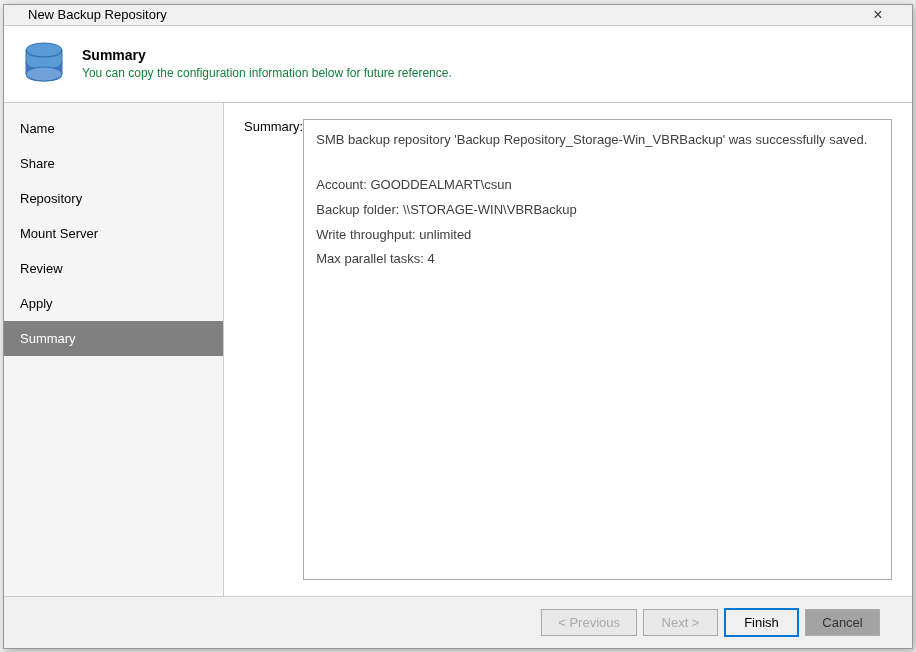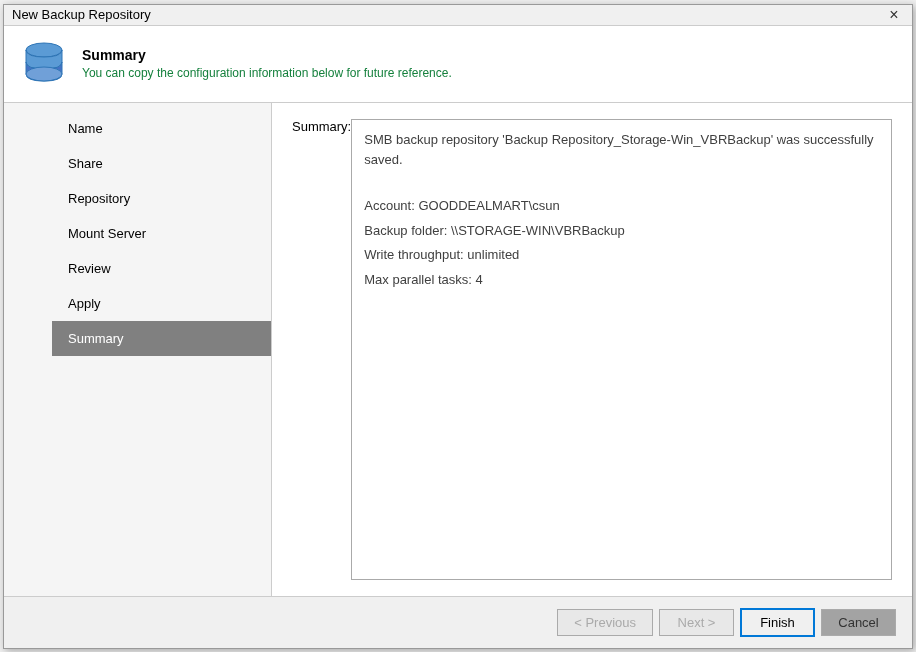--- a/index.html
+++ b/index.html
@@ -18,21 +18,21 @@
       height: 645px;
       background: #f5f5f5;
       border: 1px solid #999;
       box-shadow: 2px 2px 8px rgba(0,0,0,0.3);
       display: flex;
       flex-direction: column;
     }
     .title-bar {
       background: #f0f0f0;
       border-bottom: 1px solid #ccc;
-      padding: 8px 8px;
+      padding: 8px 24px;
       display: flex;
       justify-content: space-between;
       align-items: center;
       height: 21px;
     }
     .title-bar-text {
       font-size: 13px;
       color: #000;
     }
     .close-btn {
@@ -68,21 +68,20 @@
       display: flex;
       flex: 1;
       overflow: hidden;
     }
     .sidebar {
       width: 220px;
       background: #f5f5f5;
       border-right: 1px solid #ccc;
       padding: 8px 0;
       flex-shrink: 0;
-      margin-left: 48px;
     }
     .sidebar-item {
       padding: 10px 16px;
       cursor: pointer;
       color: #000;
       font-size: 13px;
     }
     .sidebar-item.active {
       background: #808080;
       color: #fff;
@@ -109,21 +108,21 @@
       font-size: 13px;
       line-height: 1.6;
       color: #404040;
       overflow-y: auto;
       min-height: 400px;
     }
     .summary-box p { margin-bottom: 4px; }
     .footer {
       background: #f0f0f0;
       border-top: 1px solid #ccc;
-      padding: 10px 16px;
+      padding: 10px 32px;
       display: flex;
       justify-content: flex-end;
       align-items: center;
       gap: 6px;
       height: 52px;
     }
     .footer-btn {
       padding: 5px 16px;
       font-size: 13px;
       border: 1px solid #aaa;

